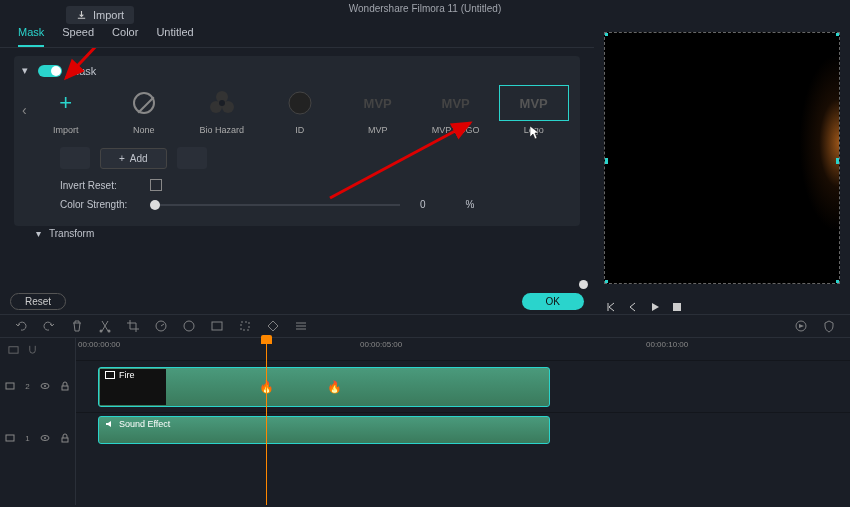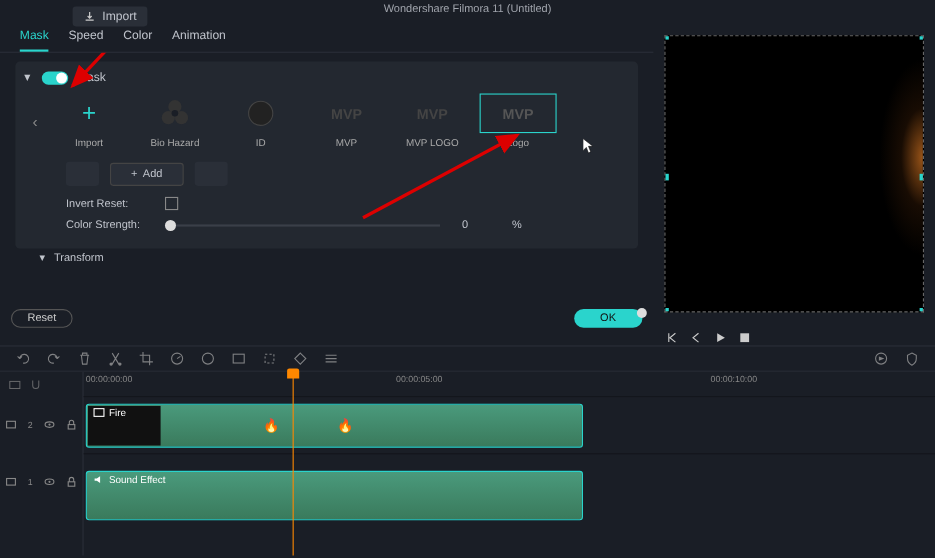--- a/index.html
+++ b/index.html
@@ -45,21 +45,21 @@
   .add-btn { background: #2a2f38; border: 1px solid #444; border-radius: 3px; padding: 4px 18px; display: flex; gap: 5px; cursor: pointer; font-size: 10px; }
   
   .prop-row { display: flex; align-items: center; gap: 20px; margin: 8px 0 8px 38px; font-size: 10px; }
   .prop-label { width: 70px; }
   .checkbox { width: 12px; height: 12px; border: 1px solid #888; }
   .slider-track { width: 250px; height: 2px; background: #3a3f48; position: relative; }
   .slider-thumb { position: absolute; left: 0; top: -4px; width: 10px; height: 10px; background: #ddd; border-radius: 50%; }
   
   .transform-row { margin: 2px 0 0 22px; display: flex; gap: 8px; align-items: center; font-size: 10px; }
   
-  .bottom-bar { position: absolute; bottom: 12px; left: 0; right: 0; display: flex; justify-content: space-between; padding: 4px 10px; }
+  .bottom-bar { position: absolute; bottom: 0; left: 0; right: 0; display: flex; justify-content: space-between; padding: 4px 10px; }
   .reset-btn { background: transparent; border: 1px solid #555; border-radius: 10px; padding: 2px 14px; font-size: 10px; color: #ccc; cursor: pointer; }
   .ok-btn { background: #2ad4cc; color: #111; border: none; border-radius: 10px; padding: 3px 24px; font-size: 10px; cursor: pointer; }
   
   .preview-viewport { position: absolute; left: 10px; top: 14px; right: 10px; height: 252px; border: 1px dashed #666; background: #000; overflow: hidden; }
   .preview-viewport::before { content:""; position:absolute; right:0; top:20px; width:40px; height:180px; background: radial-gradient(ellipse at right, rgba(255,140,40,0.6), rgba(80,40,10,0.3), transparent 70%); }
   .handle { width: 6px; height: 6px; background: #2ad4cc; position: absolute; }
   .preview-ctrl { position: absolute; bottom: 0; left: 10px; right: 10px; display: flex; gap: 8px; align-items: center; }
   .pc-btn { width: 14px; height: 14px; cursor: pointer; display:flex; align-items:center; justify-content:center; }
   .preview-scrub { flex: 1; height: 3px; background: #3a3f48; position: relative; margin: 0 4px 8px; }
   .preview-scrub::after { content:""; position:absolute; right:10px; top:-3px; width:9px; height:9px; background:#ddd; border-radius:50%; }
@@ -72,21 +72,21 @@
   
   .timeline { height: 167px; background: #1a1e26; display: flex; }
   .track-headers { width: 76px; border-right: 1px solid #2a2f38; }
   .track-header { height: 52px; display: flex; align-items: center; justify-content: space-around; font-size: 8px; color: #888; }
   .tracks-area { flex: 1; position: relative; }
   .ruler { height: 22px; position: relative; font-size: 8px; color: #888; }
   .ruler-mark { position: absolute; top: 2px; }
   .playhead { position: absolute; top: 0; bottom: 0; width: 1px; background: #ff8800; z-index: 5; }
   .playhead::before { content:""; position:absolute; top:-3px; left:-5px; width:11px; height:9px; background:#ff8800; border-radius: 2px 2px 0 0; }
   .track-row { height: 52px; position: relative; border-top: 1px solid #13161c; }
-  .clip { position: absolute; height: 40px; top: 6px; border-radius: 3px; overflow: hidden; }
+  .clip { position: absolute; height: 40px; top: 6px; border-radius: 3px; overflow: hidden; margin-left: 20px; }
   .clip-green { background: linear-gradient(#4a9a7c, #3a7a5c); border: 1px solid #2ad4cc; }
   .clip-dark { background: #1a1e22; border: 1px solid #2ad4cc; }
   .clip-label { position: absolute; top: 2px; left: 6px; font-size: 9px; color: #fff; display:flex; gap:4px; align-items:center; }
   .clip-icon { width:10px; height:8px; border:1px solid #fff; }
   .clip-thumb-dark { position:absolute; left:1px; top:1px; bottom:1px; width:66px; background:#111; }
   .clip-emoji { position:absolute; font-size:12px; }
   
   .cursor-pointer { position: absolute; width: 10px; height: 14px; }
 </style>
 </head>
@@ -101,40 +101,46 @@
   <span>Import</span>
 </div>
 
 <div class="main-layout">
 
   <div class="left-panel">
     <div class="tabs">
       <div class="tab active">Mask</div>
       <div class="tab">Speed</div>
       <div class="tab">Color</div>
-      <div class="tab">Animation</div>
+      <div class="tab">Untitled</div>
     </div>
 
 
     <div class="panel-body">
       <div class="mask-section">
         <div class="expander">
           <span class="chevron">▾</span>
           <div class="toggle"></div>
           <span>Mask</span>
         </div>
 
         <div class="mask-grid">
           <div class="mask-nav">‹</div>
           <div class="mask-items">
             <div class="mask-item">
               <div class="mask-thumb">
                   <span class="plus-lg">+</span>
                 </div>
               <div class="mask-label">Import</div>
+            </div>
+            <div class="mask-item">
+              <div class="mask-thumb">
+                  <div class="none-icon"></div>
+                </div>
+              <div class="mask-label">None</div>
             </div>
             <div class="mask-item">
               <div class="mask-thumb">
                   <svg width="28" height="28">
                     <g fill="#333">
                       <circle cx="14" cy="8" r="6"></circle>
                       <circle cx="8" cy="18" r="6"></circle>
                       <circle cx="20" cy="18" r="6"></circle>
                       <circle cx="14" cy="14" r="3" fill="#1a1e26"></circle>
                     </g>
@@ -361,21 +367,21 @@
         <div class="clip-thumb-dark"></div>
         <div class="clip-label">
             <div class="clip-icon"></div>
             <span>Fire</span>
           </div>
         <span class="clip-emoji" style="left:160px;top:12px">🔥</span>
         <span class="clip-emoji" style="left:228px;top:12px">🔥</span>
       </div>
     </div>
     <div class="track-row" style="height:40px">
-      <div class="clip clip-green" style="left:2px;width:452px;height:45px;top:15px">
+      <div class="clip clip-green" style="left:2px;width:452px;height:28px;top:3px">
         <div class="clip-label">
             <svg width="10" height="8">
               <path d="M1,3 h2 l3,-2 v6 l-3,-2 h-2 z" fill="#fff"></path>
             </svg>
             <span>Sound Effect</span>
           </div>
       </div>
     </div>
   </div>
 </div>

